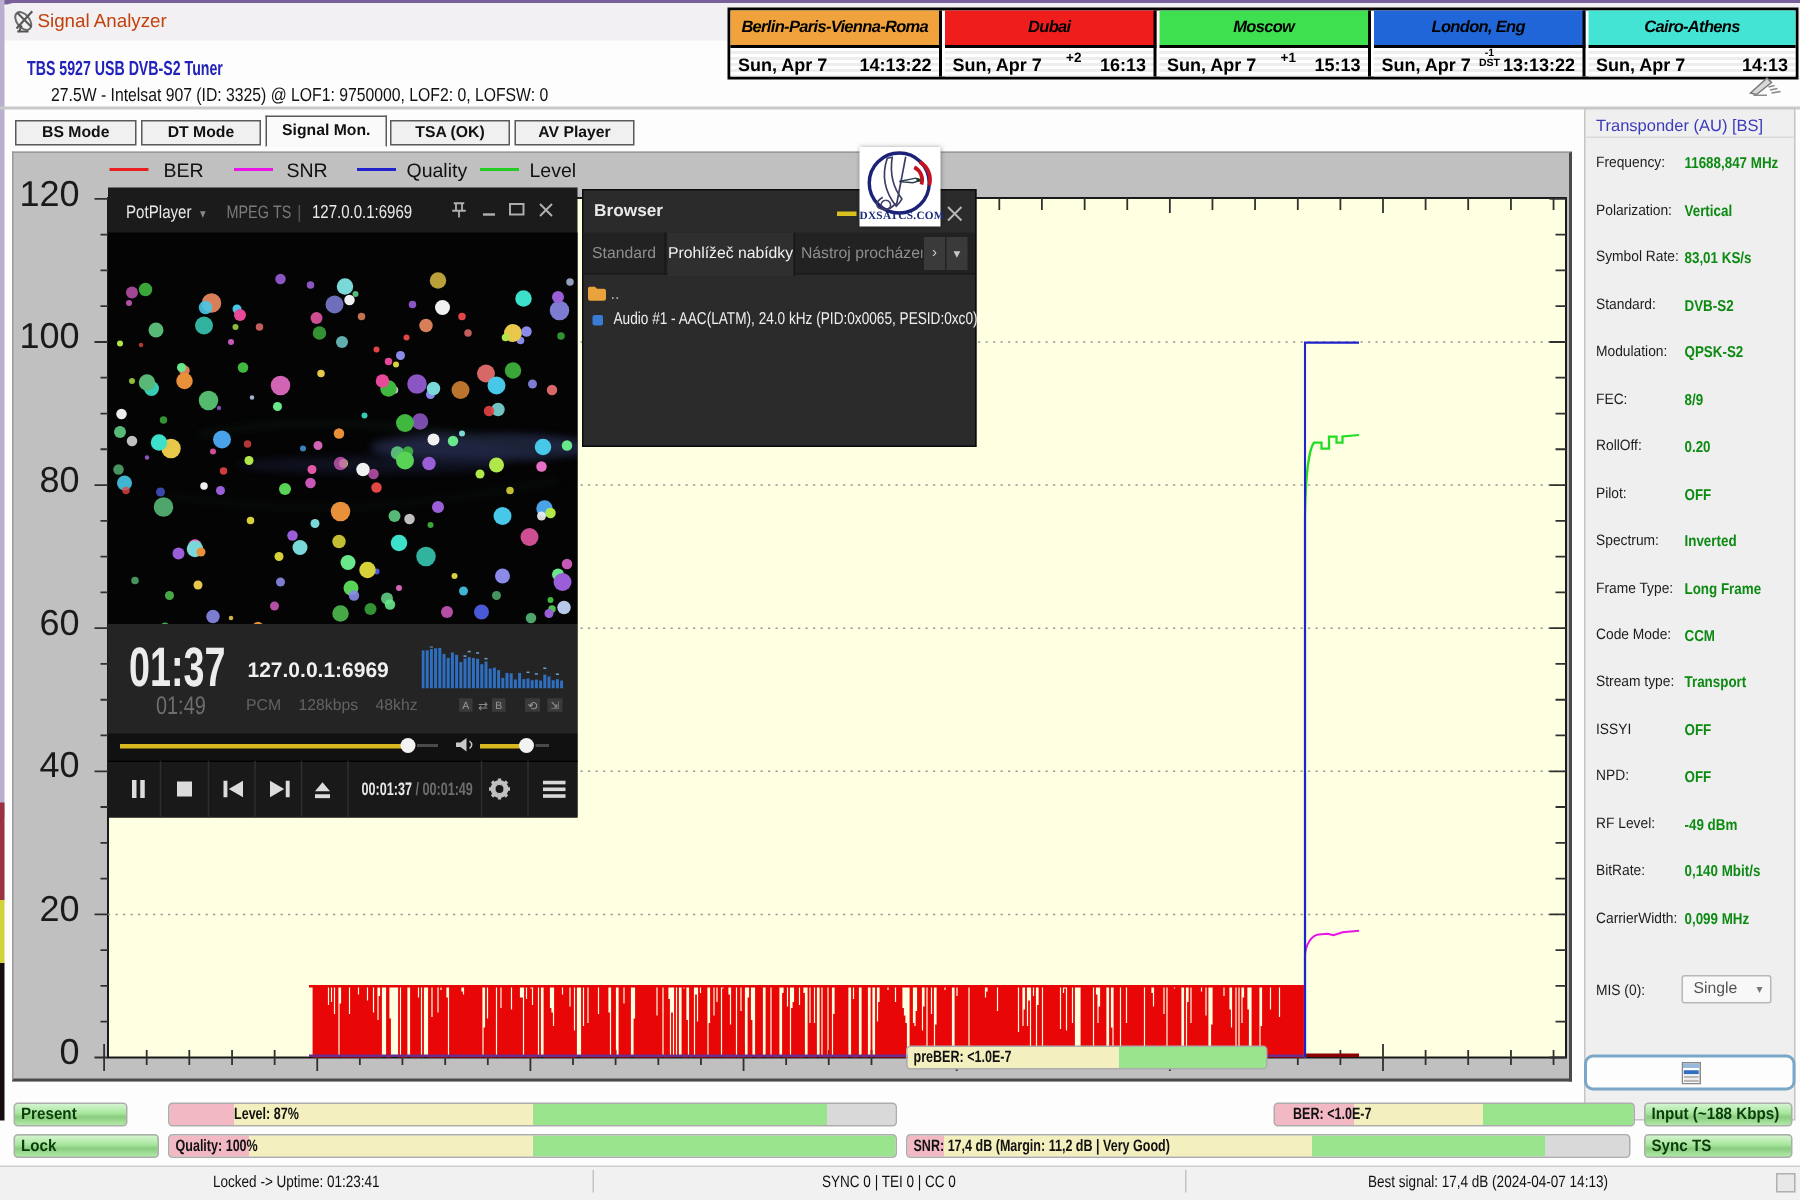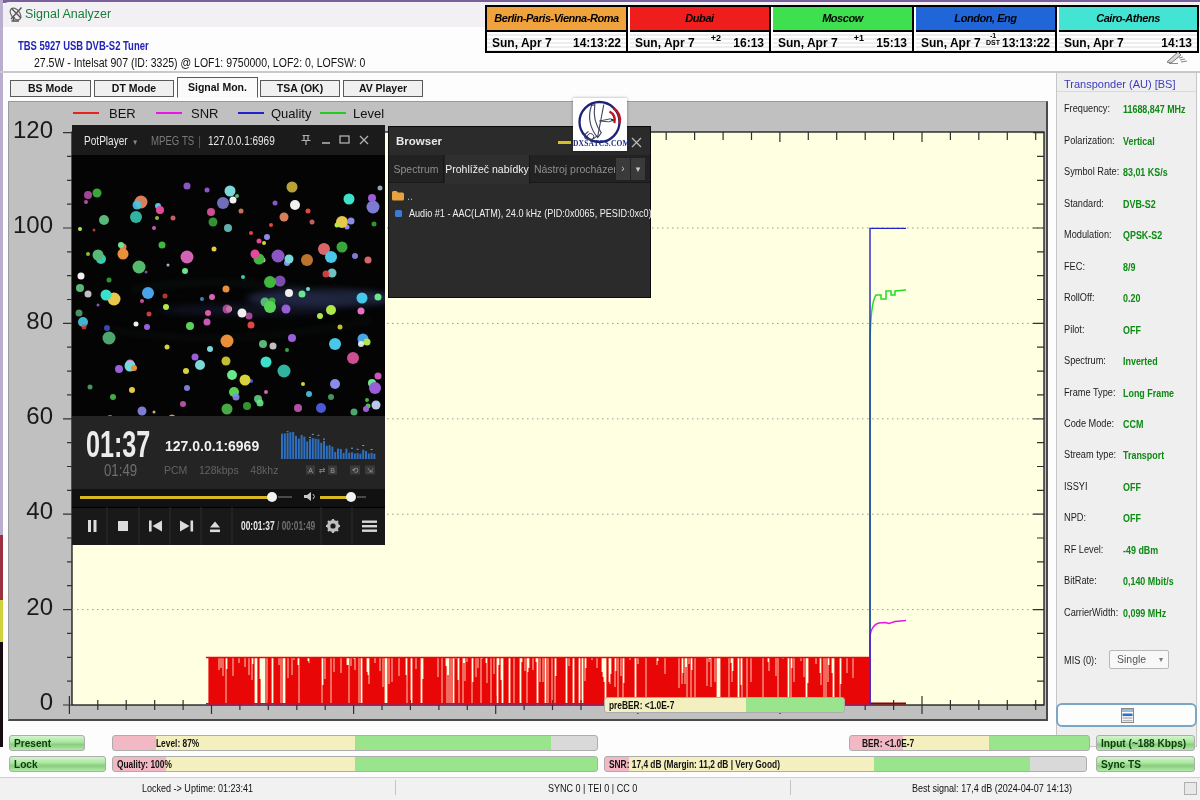--- a/index.html
+++ b/index.html
@@ -2,21 +2,21 @@
 <html><head><meta charset="utf-8">
 <style>
 * { margin:0; padding:0; box-sizing:border-box; }
 body { width:1200px; height:800px; position:relative; overflow:hidden; background:#fdfdfd;
   font-family:"Liberation Sans", sans-serif; }
 .abs { position:absolute; }
 
 #topborder { left:0; top:0; width:1200px; height:3px; background:#7a5f9d; }
 #leftborder { left:0; top:0; width:3px; height:545px; background:#b9aecd; }
 #titlebar { left:2px; top:2px; width:1198px; height:25px; background:#f2f0f3; border-top-left-radius:7px; }
-#titletext { left:25px; top:7px; font-size:12.5px; color:#15803d; }
+#titletext { left:25px; top:7px; font-size:12.5px; color:#c2410c; }
 
 #art1 { left:0; top:535px; width:3px; height:65px; background:#9b3040; }
 #art2 { left:0; top:600px; width:3px; height:42px; background:#cfd23a; }
 #art3 { left:0; top:642px; width:3px; height:105px; background:#170c12; }
 
 #apptitle { left:18px; top:38px; font-size:13.5px; font-weight:bold; color:#2222bb; transform:scaleX(0.70); transform-origin:0 0; white-space:nowrap; }
 #appsub { left:34px; top:56px; font-size:12.5px; color:#111; transform:scaleX(0.84); transform-origin:0 0; white-space:nowrap; }
 #hr72 { left:0; top:71px; width:1200px; height:2px; background:#c9c9c9; }
 
 .tab { position:absolute; top:80px; height:17px; background:#f0f0f0; border:1px solid #5a5a5a;
@@ -424,21 +424,21 @@
 </svg>
 <div class="abs" style="left:241px;top:519px;font-size:12px;font-weight:bold;color:#e8e8e8;transform:scaleX(0.70);transform-origin:0 0;white-space:nowrap;">00:01:37 <span style="color:#6e6e6e;">/ 00:01:49</span></div>
 
 <div class="abs" id="brw"></div>
 <div class="abs" style="left:396px;top:135px;font-size:11.5px;font-weight:bold;color:#e8e8e8;">Browser</div>
 <div class="abs" style="left:558px;top:141px;width:13px;height:3px;background:#d8c020;"></div>
 <svg class="abs" style="left:631px;top:137px" width="11" height="11" viewBox="0 0 11 11">
     <path d="M1 1 L10 10 M10 1 L1 10" stroke="#b8b8b8" stroke-width="1.3"></path>
   </svg>
 <div class="abs" style="left:389px;top:155px;width:261px;height:28px;background:#222;border-bottom:1px solid #1a1a1a;"></div>
-<div class="abs" style="left:389px;top:155px;width:55px;height:28px;border-right:1px solid #161616;font-size:10.5px;color:#8f8f8f;text-align:center;line-height:28px;white-space:nowrap;">Spectrum</div>
+<div class="abs" style="left:389px;top:155px;width:55px;height:28px;border-right:1px solid #161616;font-size:10.5px;color:#8f8f8f;text-align:center;line-height:28px;white-space:nowrap;">Standard</div>
 <div class="abs" style="left:445px;top:155px;width:85px;height:29px;background:#2f2f2f;border-right:1px solid #161616;font-size:10.5px;color:#f2f2f2;text-align:center;line-height:28px;white-space:nowrap;">Prohlížeč nabídky</div>
 <div class="abs" style="left:531px;top:155px;width:84px;height:28px;font-size:10.5px;color:#8f8f8f;line-height:28px;white-space:nowrap;overflow:hidden;">&nbsp;Nástroj procházení 1</div>
 <div class="abs" style="left:616px;top:158px;width:14px;height:22px;background:#3a3a3a;color:#c8c8c8;font-size:10px;text-align:center;line-height:22px;">›</div>
 <div class="abs" style="left:631px;top:158px;width:14px;height:22px;background:#3a3a3a;color:#c8c8c8;font-size:9px;text-align:center;line-height:22px;">▾</div>
 <svg class="abs" style="left:392px;top:191px" width="12" height="10" viewBox="0 0 12 10">
     <path d="M0 1.5 q0-1.5 1.5-1.5 h3 l1.5 1.5 h4.5 q1.5 0 1.5 1.5 v5 q0 1.5 -1.5 1.5 h-9 q-1.5 0 -1.5 -1.5 z" fill="#e8a33d"></path>
   </svg>
 <div class="abs" style="left:407px;top:190px;font-size:11px;color:#b0b0b0;">..</div>
 <div class="abs" style="left:395px;top:210px;width:7px;height:7px;border-radius:1.5px;background:#3a7bd5;"></div>
 <div class="abs" style="left:409px;top:207px;white-space:nowrap;font-size:11.5px;color:#f0f0f0;transform:scaleX(0.79);transform-origin:0 0;">Audio #1 - AAC(LATM), 24.0 kHz (PID:0x0065, PESID:0xc0)</div>
@@ -487,21 +487,21 @@
     <div class="rl" style="top:408px;">ISSYI</div>
     <div class="rv" style="top:408px;">OFF</div>
     <div class="rl" style="top:439px;">NPD:</div>
     <div class="rv" style="top:439px;">OFF</div>
     <div class="rl" style="top:471px;">RF Level:</div>
     <div class="rv" style="top:471px;">-49 dBm</div>
     <div class="rl" style="top:502px;">BitRate:</div>
     <div class="rv" style="top:502px;">0,140 Mbit/s</div>
     <div class="rl" style="top:534px;">CarrierWidth:</div>
     <div class="rv" style="top:534px;">0,099 MHz</div>
-<div style="position:absolute;left:52px;top:577px;width:60px;height:19px;background:#f8f8f8;border:1px solid #b8b8b8;border-radius:2px;font-size:10.5px;color:#555;line-height:17px;padding-left:7px;">Single <span style="position:absolute;right:5px;color:#777;font-size:8px;">▾</span></div>
+<div style="position:absolute;left:64px;top:577px;width:60px;height:19px;background:#f8f8f8;border:1px solid #b8b8b8;border-radius:2px;font-size:10.5px;color:#555;line-height:17px;padding-left:7px;">Single <span style="position:absolute;right:5px;color:#777;font-size:8px;">▾</span></div>
 <div class="rl" style="top:582px;">MIS (0):</div>
 </div>
 <div class="abs" style="left:1056px;top:703px;width:141px;height:24px;background:#fdfdfd;border:2px solid #7aa7c7;border-radius:6px;"></div>
 <svg class="abs" style="left:1121px;top:708px" width="13" height="15" viewBox="0 0 13 15">
   <rect x="0.5" y="0.5" width="12" height="14" fill="#fff" stroke="#888" stroke-width="1"></rect>
   <rect x="1" y="1" width="11" height="3" fill="#9ab8d8"></rect>
   <rect x="1.5" y="5.5" width="10" height="2.6" fill="#2e6fc0"></rect>
   <rect x="1.5" y="9.2" width="10" height="1.6" fill="#b8b8b8"></rect>
   <rect x="1.5" y="11.8" width="10" height="1.6" fill="#b8b8b8"></rect>
 </svg>

